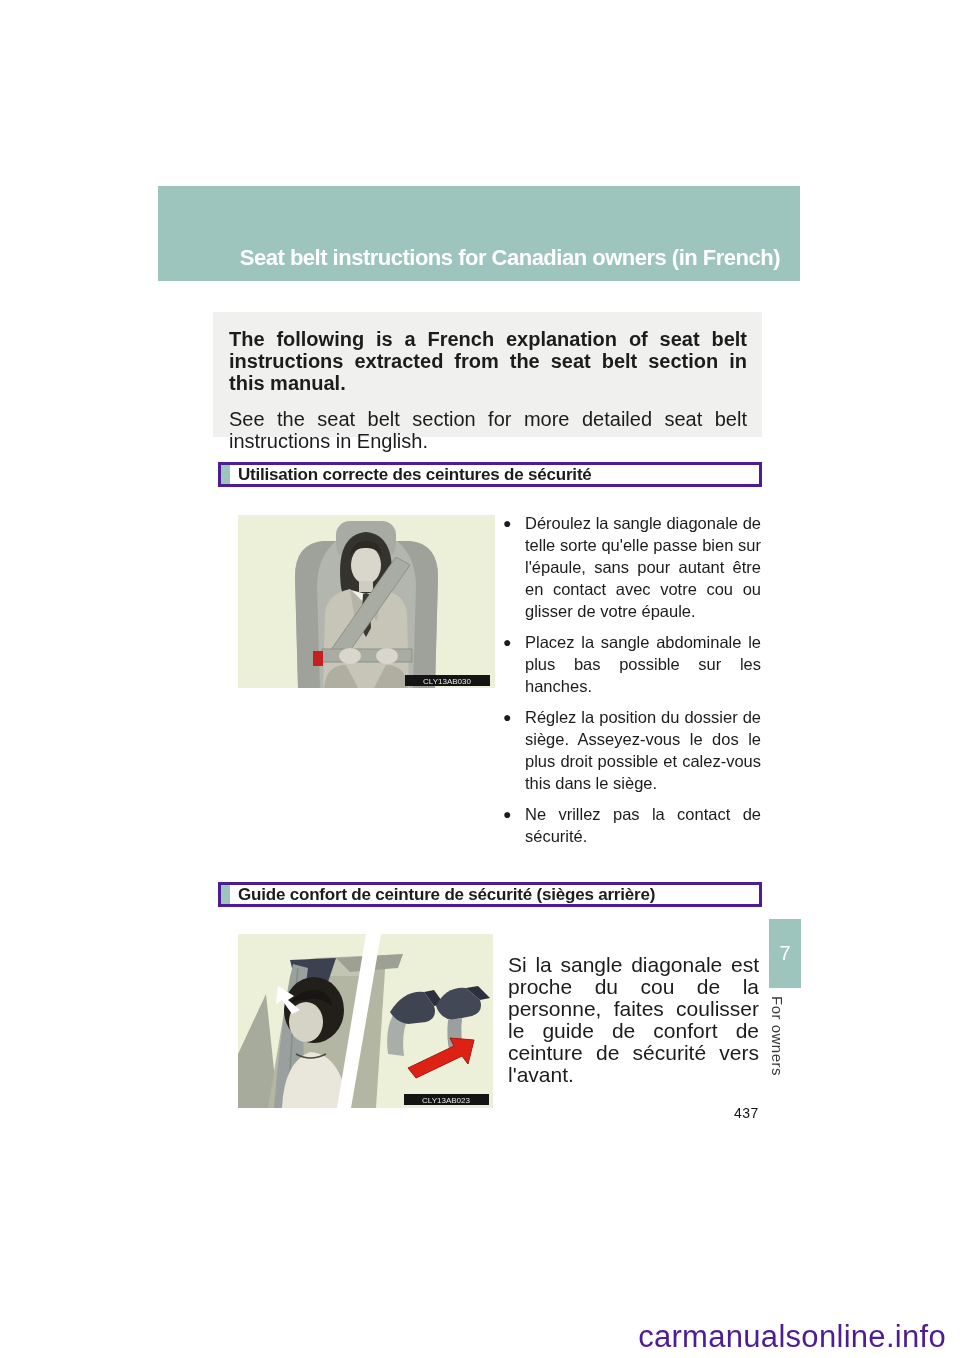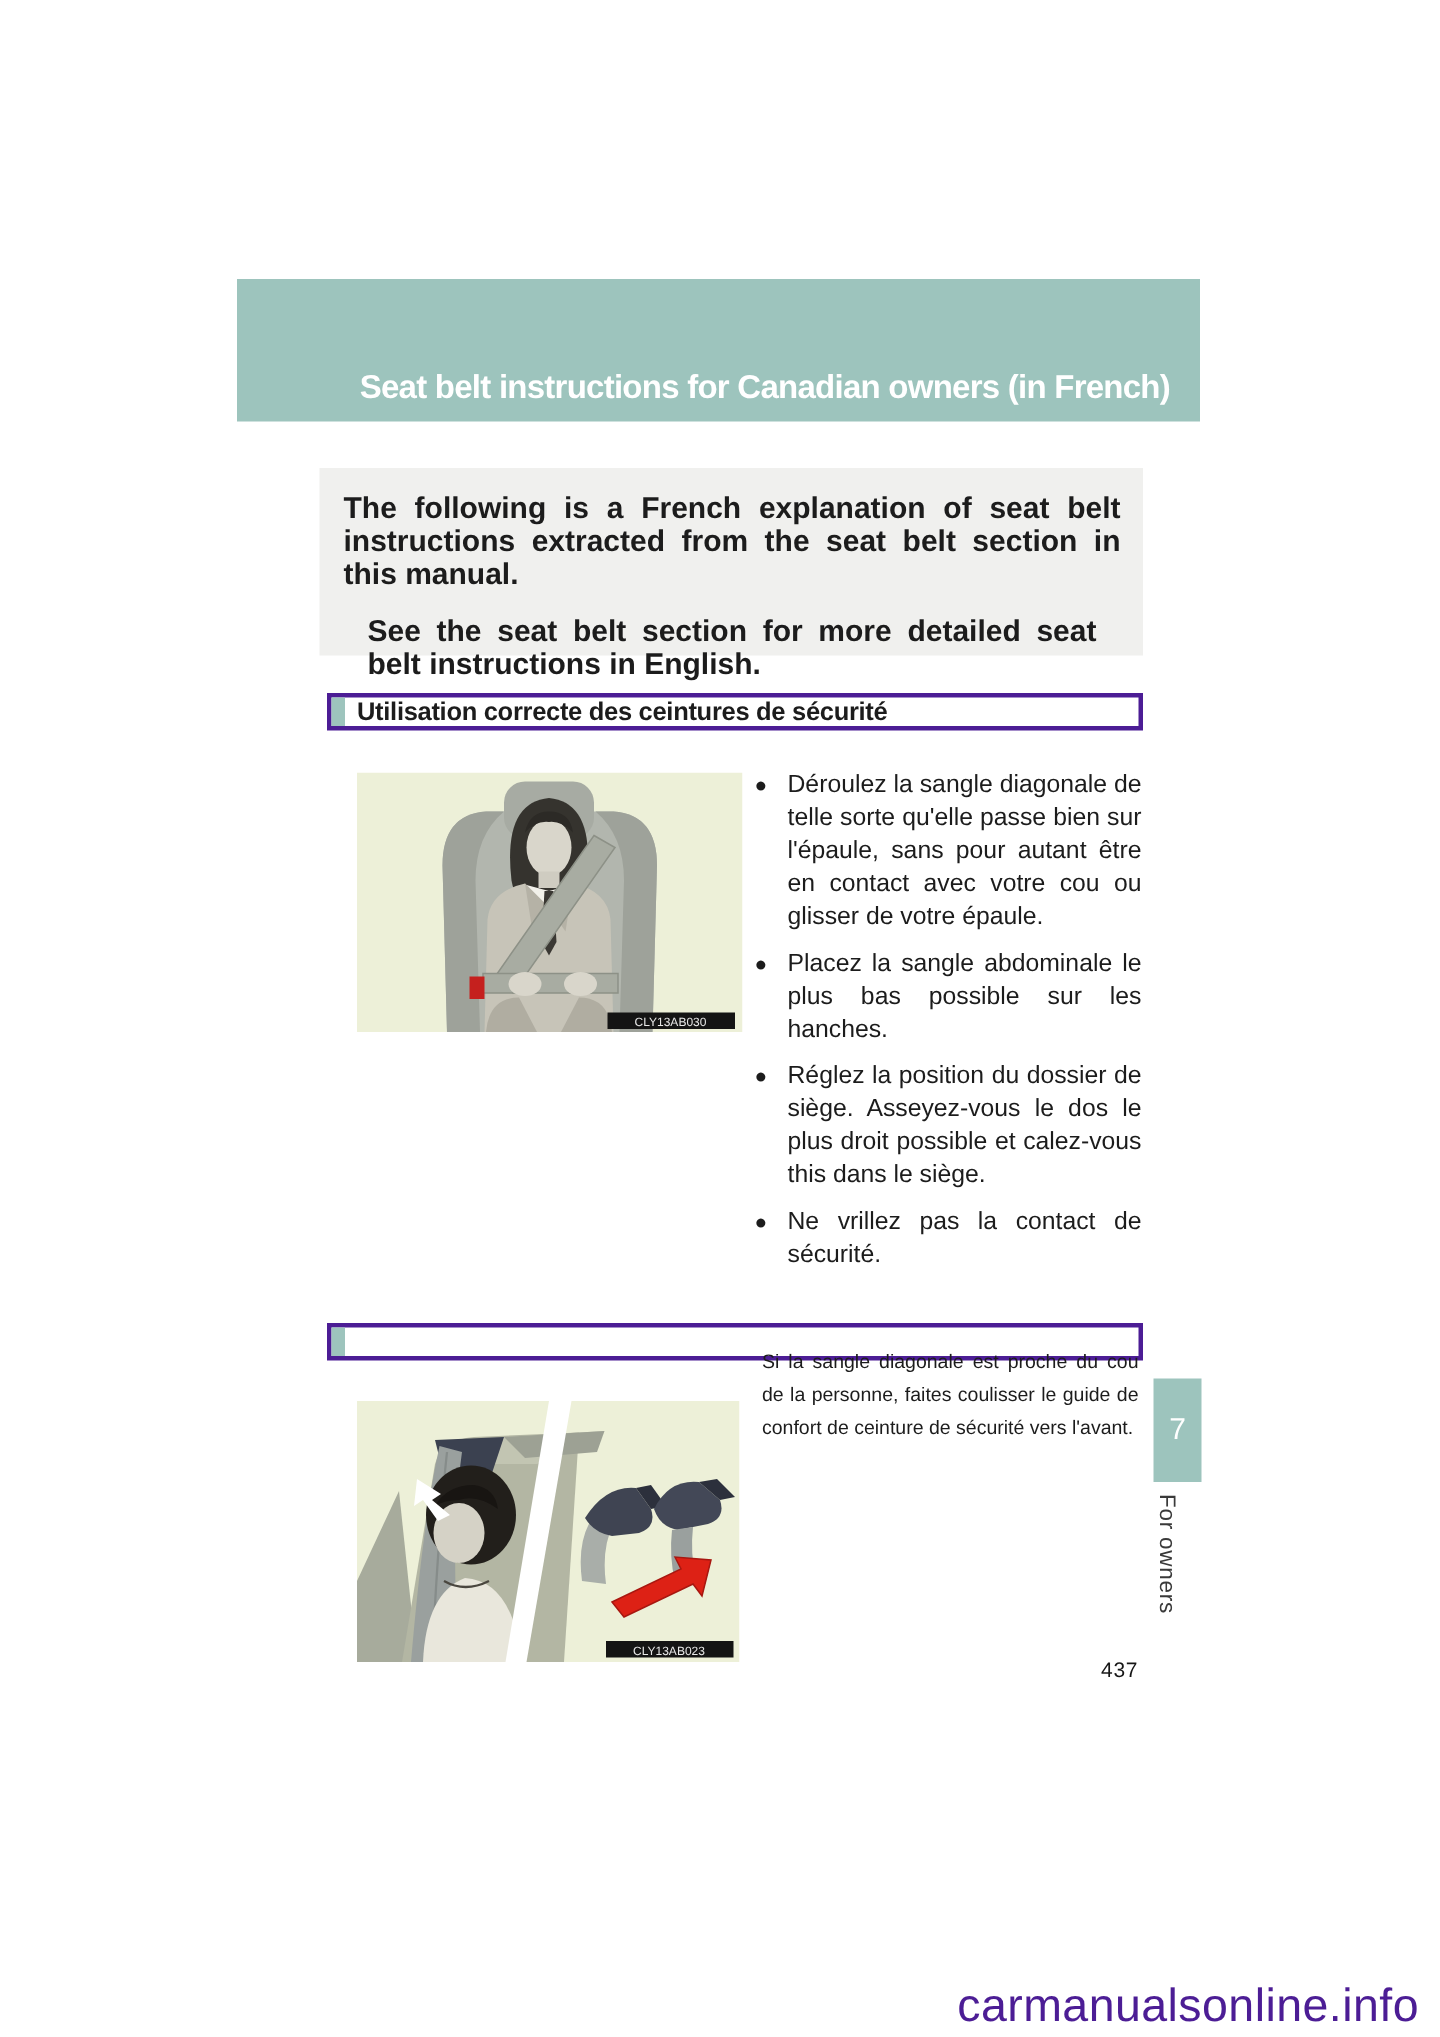--- a/index.html
+++ b/index.html
@@ -23,21 +23,21 @@
     white-space:nowrap;
   }
   
   #note-box{
     position:absolute;left:213px;top:312px;width:549px;height:125px;
     background:#f0f0ee;box-sizing:border-box;
     padding:16px 15px 0 16px;
     font-size:20px;line-height:22px;text-align:justify;
   }
   #note-box .p1{font-weight:bold;margin:0 0 14px 0;}
-  #note-box .p2{font-weight:bold;margin:16px;}
+  #note-box .p2{font-weight:normal;margin:0;}
   
   .sec-head{
     position:absolute;left:218px;width:544px;height:25px;
     border:3px solid #4c1d95;box-sizing:border-box;
     background:#ffffff;
     display:flex;align-items:center;
   }
   .sec-head .accent{width:9px;height:100%;background:#9dc4bd;flex:0 0 auto;}
   .sec-head .sec-title{
     font-weight:bold;font-size:17px;letter-spacing:-0.2px;
@@ -51,22 +51,22 @@
   #illus-2{left:238px;top:934px;width:255px;height:174px;}
   
   #bullet-list{
     position:absolute;left:503px;top:512px;width:258px;
   }
   .bullet{display:flex;margin:0 0 9px 0;}
   .bullet .dot{flex:0 0 22px;font-size:14px;line-height:22px;}
   .bullet .btext{flex:1;font-size:16.5px;line-height:22px;text-align:justify;}
   
   #guide-paragraph{
-    position:absolute;left:508px;top:897px;width:251px;
-    font-size:13px;line-height:22px;text-align:justify;
+    position:absolute;left:508px;top:954px;width:251px;
+    font-size:21px;line-height:22px;text-align:justify;
   }
   
   #chapter-tab{
     position:absolute;left:769px;top:919px;width:32px;height:69px;
     background:#9dc4bd;color:#ffffff;
     display:flex;align-items:center;justify-content:center;
     font-size:20px;
   }
   #chapter-label{
     position:absolute;left:769px;top:996px;
@@ -153,20 +153,21 @@
       <span class="btext">Réglez la position du dossier de siège. Asseyez-vous le dos le plus droit possible et calez-vous this dans le siège.</span>
     </div>
     <div class="bullet">
       <span class="dot">●</span>
       <span class="btext">Ne vrillez pas la contact de sécurité.</span>
     </div>
   </div>
 
   <div id="sec-head-2" class="sec-head">
     <div class="accent"></div>
+    <span class="sec-title">Guide confort de ceinture de sécurité (sièges arrière)</span>
   </div>
 
   <svg id="illus-2" class="illus" viewBox="0 0 255 174">
     <rect width="255" height="174" fill="#edf0d8"></rect>
     <g>
       <path d="M0 120 L28 60 L40 174 L0 174 Z" fill="#a7ab9c"></path>
       <path d="M30 174 L52 42 Q56 26 78 24 L148 21 L138 174 Z" fill="#b3b6a3"></path>
       <path d="M52 42 L98 24 L165 20 L120 42 Z" fill="#c2c5b2"></path>
       <path d="M98 24 L165 20 L160 34 L112 38 Z" fill="#9da194"></path>
       <path d="M52 26 L98 24 L90 48 L58 50 Z" fill="#3b4150"></path>

